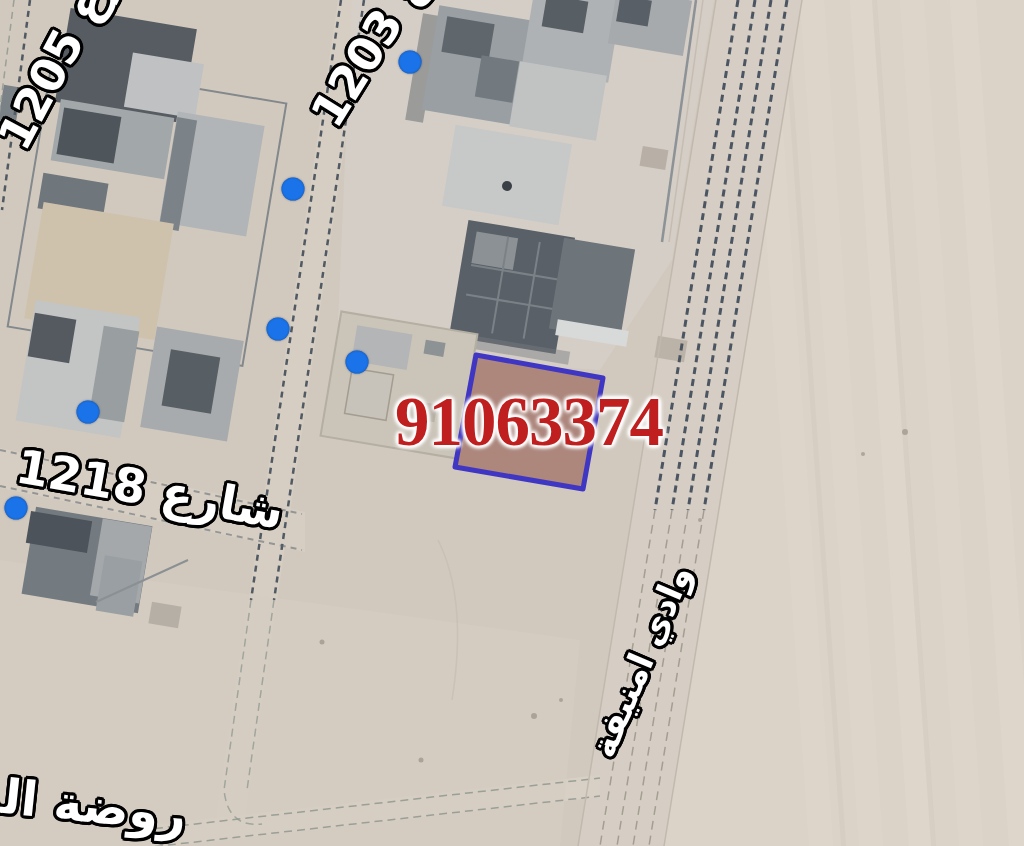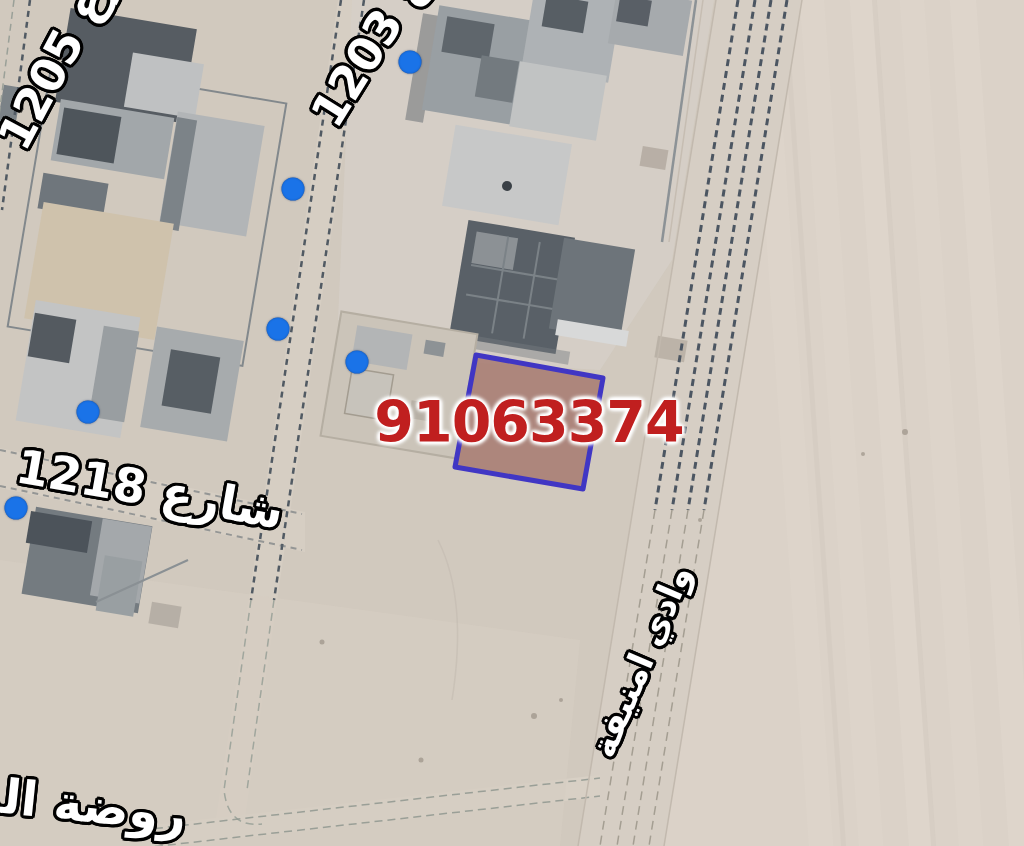--- a/index.html
+++ b/index.html
@@ -32,27 +32,28 @@
       1.5px -3px 0 var(--label-outline), -1.5px -3px 0 var(--label-outline);
   }
   #label-street-1205{left:73px;top:29px;font-size:46px;transform:translate(-50%,-50%) rotate(-62deg);}
   #label-street-1203{left:393px;top:10px;font-size:46px;transform:translate(-50%,-50%) rotate(-58deg);}
   #label-street-1218{left:150px;top:489px;font-size:47px;transform:translate(-50%,-50%) rotate(10deg);}
   #label-wadi-road{left:641px;top:661px;font-size:35px;transform:translate(-50%,-50%) rotate(-67deg);}
   #label-district{left:80px;top:804px;font-size:48px;transform:translate(-50%,-50%) rotate(6deg);}
   #parcel-number{
     position:absolute;left:529px;top:422px;white-space:nowrap;
     transform:translate(-50%,-50%);
-    font-size:57px;font-weight:bold;letter-spacing:-1px;
+    font-size:69px;font-weight:bold;letter-spacing:-1px;
     color:var(--parcel-number);
     text-shadow:
       0 0 4px #fff,0 0 6px #fff,
       2px 0 4px #fff,-2px 0 4px #fff,
       0 2px 4px #fff,0 -2px 4px #fff,
       1px 1px 3px #fff,-1px -1px 3px #fff;
+    font-family: Liberation Serif, serif;
   }
   .marker{
     position:absolute;width:23px;height:23px;border-radius:50%;
     background:var(--marker-blue);
     transform:translate(-50%,-50%);
     box-shadow:0 0 2px rgba(0,30,80,.55), inset 0 0 2px rgba(0,20,60,.35);
   }
 </style>
 </head>
 <body>

